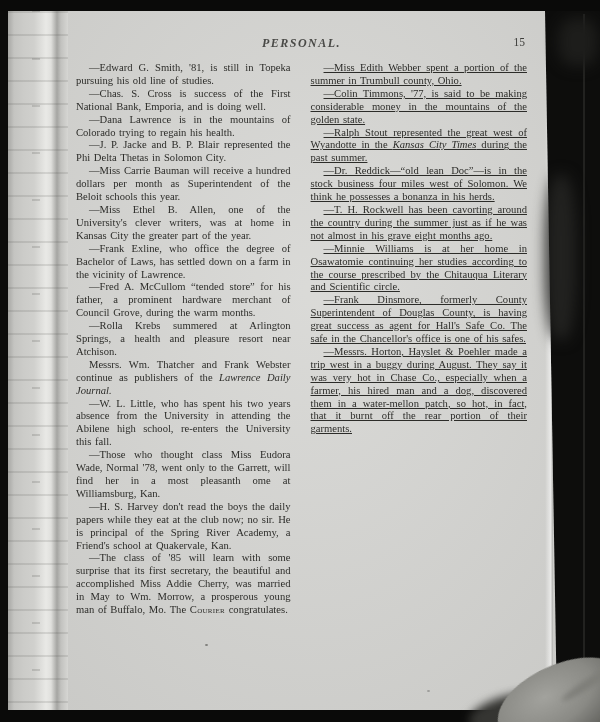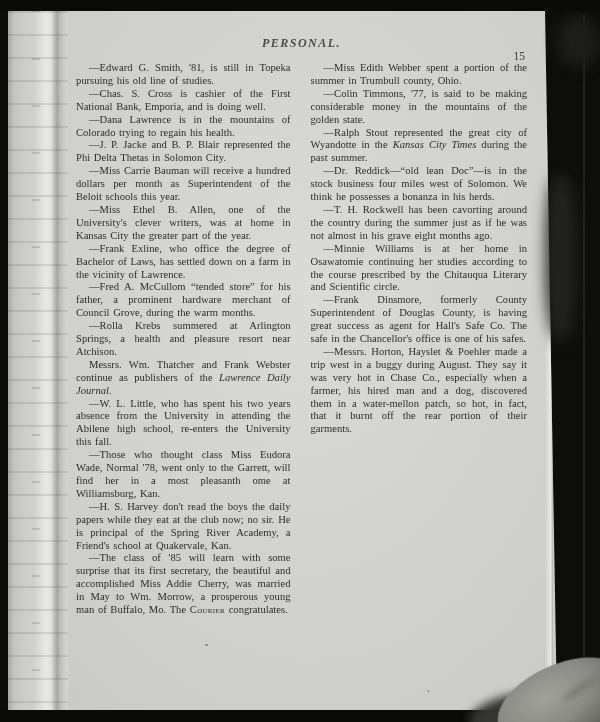--- a/index.html
+++ b/index.html
@@ -57,29 +57,29 @@
   }
   .running-head{
     position:absolute;top:25px;left:0;width:100%;height:16px;
   }
   .head-title{
     position:absolute;left:0;right:0;text-align:center;
     font-style:italic;font-size:12px;letter-spacing:1.5px;
     color:var(--header-ink);font-weight:bold;
   }
   .head-page-num{
-    position:absolute;right:2px;top:14px;font-size:11.5px;color:#3e3e3b;
+    position:absolute;right:2px;top:0;font-size:11.5px;color:#3e3e3b;
   }
   .cols{
     position:absolute;left:0;top:51px;width:100%;
     display:flex;gap:20px;
   }
   .col{font-size:10.6px;line-height:12.9px;text-align:justify;word-spacing:1px;}
   .col-left{width:219px;}
-  .col-right{width:221px;}
+  .col-right{width:221px;text-decoration:underline;}
   .col p{text-indent:13px;margin:0;}
   .col p span.i{font-style:italic;}
   .col p span.sc{font-variant:small-caps;letter-spacing:.3px;}
 
   
   .frame-bar{position:absolute;left:0;width:100%;background:#0a0a09;z-index:4;}
   .frame-top{top:0;height:11px;}
   .frame-bottom{top:710px;height:12px;}
   .right-void{position:absolute;top:0;left:540px;width:60px;height:722px;background:#0d0d0c;z-index:1;}
   .page-wrap{z-index:2;}
@@ -132,38 +132,38 @@
     <div class="stray-dot" style="left:419px;top:679px;opacity:.6;"></div>
 
     <div class="content">
       <div class="running-head">
         <div class="head-title">PERSONAL.</div>
         <div class="head-page-num">15</div>
       </div>
       <div class="cols">
         <div class="col col-left">
             <p><span>—Edward G. Smith, '81, is still in Topeka pursuing his old line of studies.</span></p>
-            <p><span>—Chas. S. Cross is cashier of the First National Bank, Emporia, and is doing well.</span></p>
+            <p><span>—Chas. S. Cross is success of the First National Bank, Emporia, and is doing well.</span></p>
             <p><span>—Dana Lawrence is in the mountains of Colorado trying to regain his health.</span></p>
             <p><span>—J. P. Jacke and B. P. Blair represented the Phi Delta Thetas in Solomon City.</span></p>
             <p><span>—Miss Carrie Bauman will receive a hundred dollars per month as Superintendent of the Beloit schools this year.</span></p>
             <p><span>—Miss Ethel B. Allen, one of the University's clever writers, was at home in Kansas City the greater part of the year.</span></p>
             <p><span>—Frank Exline, who office the degree of Bachelor of Laws, has settled down on a farm in the vicinity of Lawrence.</span></p>
             <p><span>—Fred A. McCullom “tended store” for his father, a prominent hardware merchant of Council Grove, during the warm months.</span></p>
             <p><span>—Rolla Krebs summered at Arlington Springs, a health and pleasure resort near Atchison.</span></p>
             <p><span>Messrs. Wm. Thatcher and Frank Webster continue as publishers of the </span><span class="i">Lawrence Daily Journal.</span></p>
             <p><span>—W. L. Little, who has spent his two years absence from the University in attending the Abilene high school, re-enters the University this fall.</span></p>
             <p><span>—Those who thought class Miss Eudora Wade, Normal '78, went only to the Garrett, will find her in a most pleasanth ome at Williamsburg, Kan.</span></p>
             <p><span>—H. S. Harvey don't read the boys the daily papers while they eat at the club now; no sir.  He is principal of the Spring River Academy, a Friend's school at Quakervale, Kan.</span></p>
             <p><span>—The class of '85 will learn with some surprise that its first secretary, the beautiful and accomplished Miss Addie Cherry, was married in May to Wm. Morrow, a prosperous young man of Buffalo, Mo.  The </span><span class="sc">Courier</span><span> congratulates.</span></p>
           </div>
         <div class="col col-right">
             <p><span>—Miss Edith Webber spent a portion of the summer in Trumbull county, Ohio.</span></p>
             <p><span>—Colin Timmons, '77, is said to be making considerable money in the mountains of the golden state.</span></p>
-            <p><span>—Ralph Stout represented the great city of Wyandotte in the </span><span class="i">Kansas City Times</span><span> during the past summer.</span></p>
+            <p><span>—Ralph Stout represented the great west of Wyandotte in the </span><span class="i">Kansas City Times</span><span> during the past summer.</span></p>
             <p><span>—Dr. Reddick—“old lean Doc”—is in the stock business four miles west of Solomon.  We think he possesses a bonanza in his herds.</span></p>
             <p><span>—T. H. Rockwell has been cavorting around the country during the summer just as if he was not almost in his grave eight months ago.</span></p>
             <p><span>—Minnie Williams is at her home in Osawatomie continuing her studies according to the course prescribed by the Chitauqua Literary and Scientific circle.</span></p>
             <p><span>—Frank Dinsmore, formerly County Superintendent of Douglas County, is having great success as agent for Hall's Safe Co. The safe in the Chancellor's office is one of his safes.</span></p>
             <p><span>—Messrs. Horton, Hayslet &amp; Poehler made a trip west in a buggy during August. They say it was very hot in Chase Co., especially when a farmer, his hired man and a dog, discovered them in a water-mellon patch, so hot, in fact, that it burnt off the rear portion of their garments.</span></p>
           </div>
       </div>
     </div>
   </div>
 

